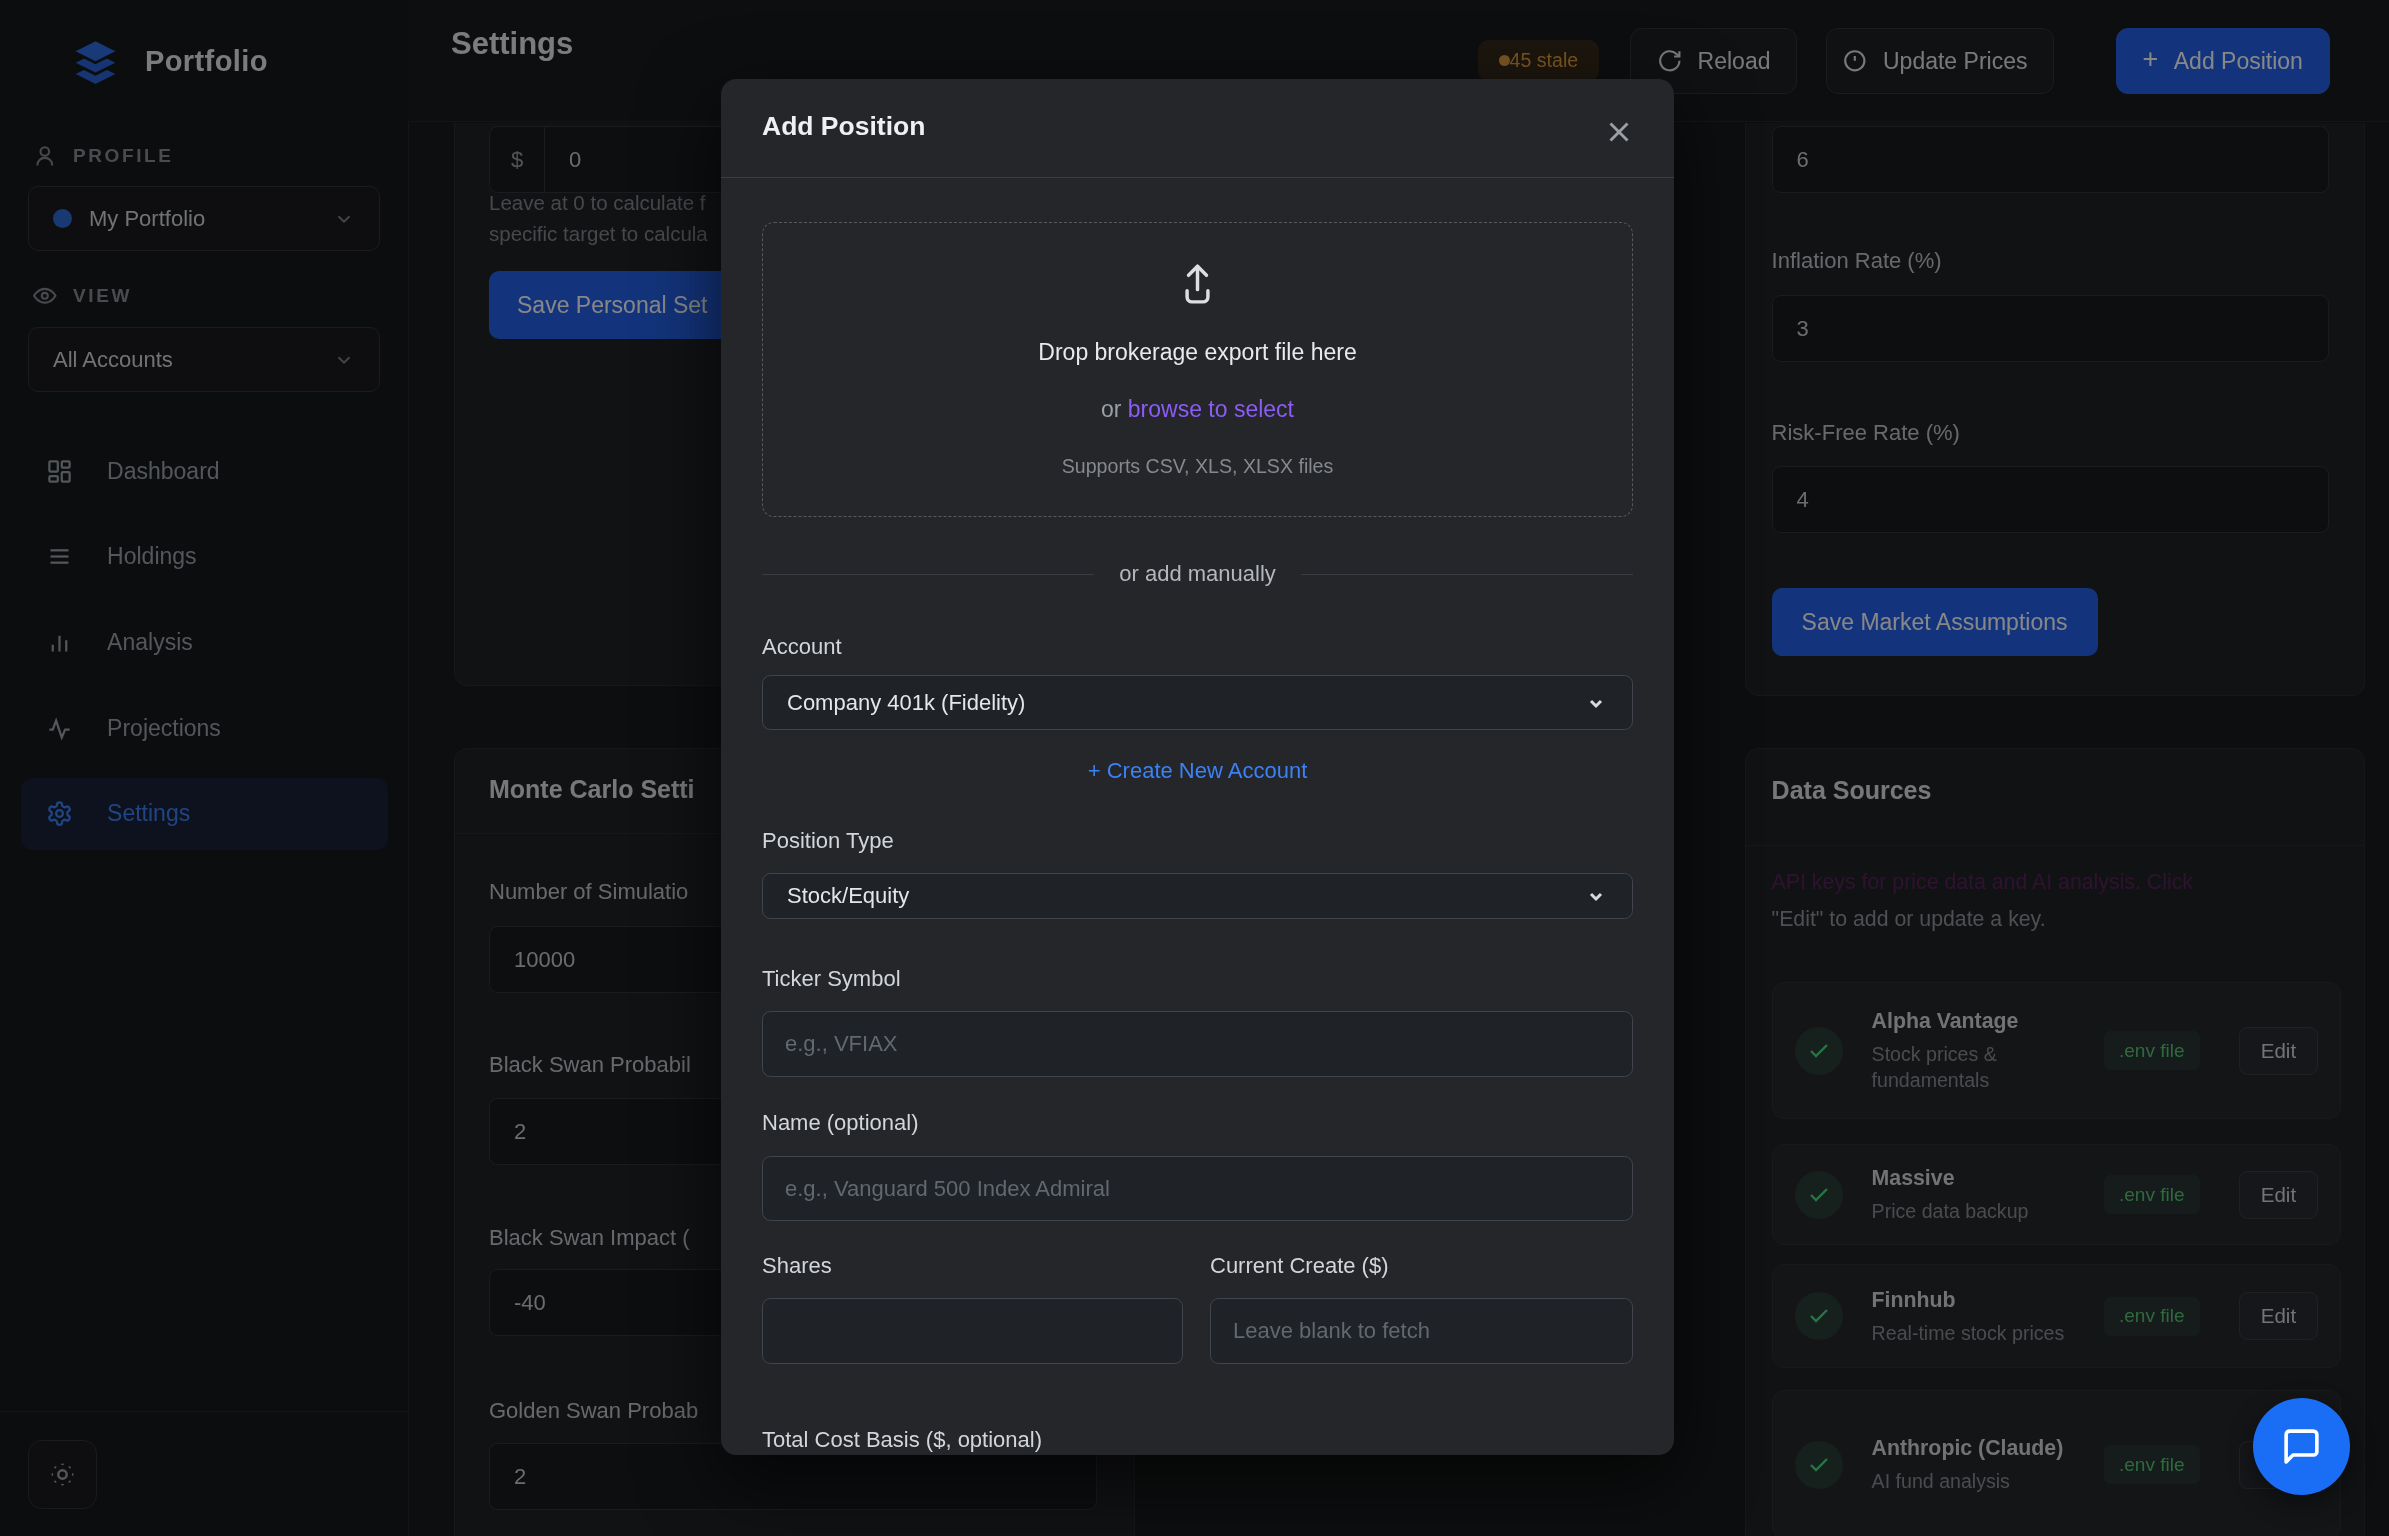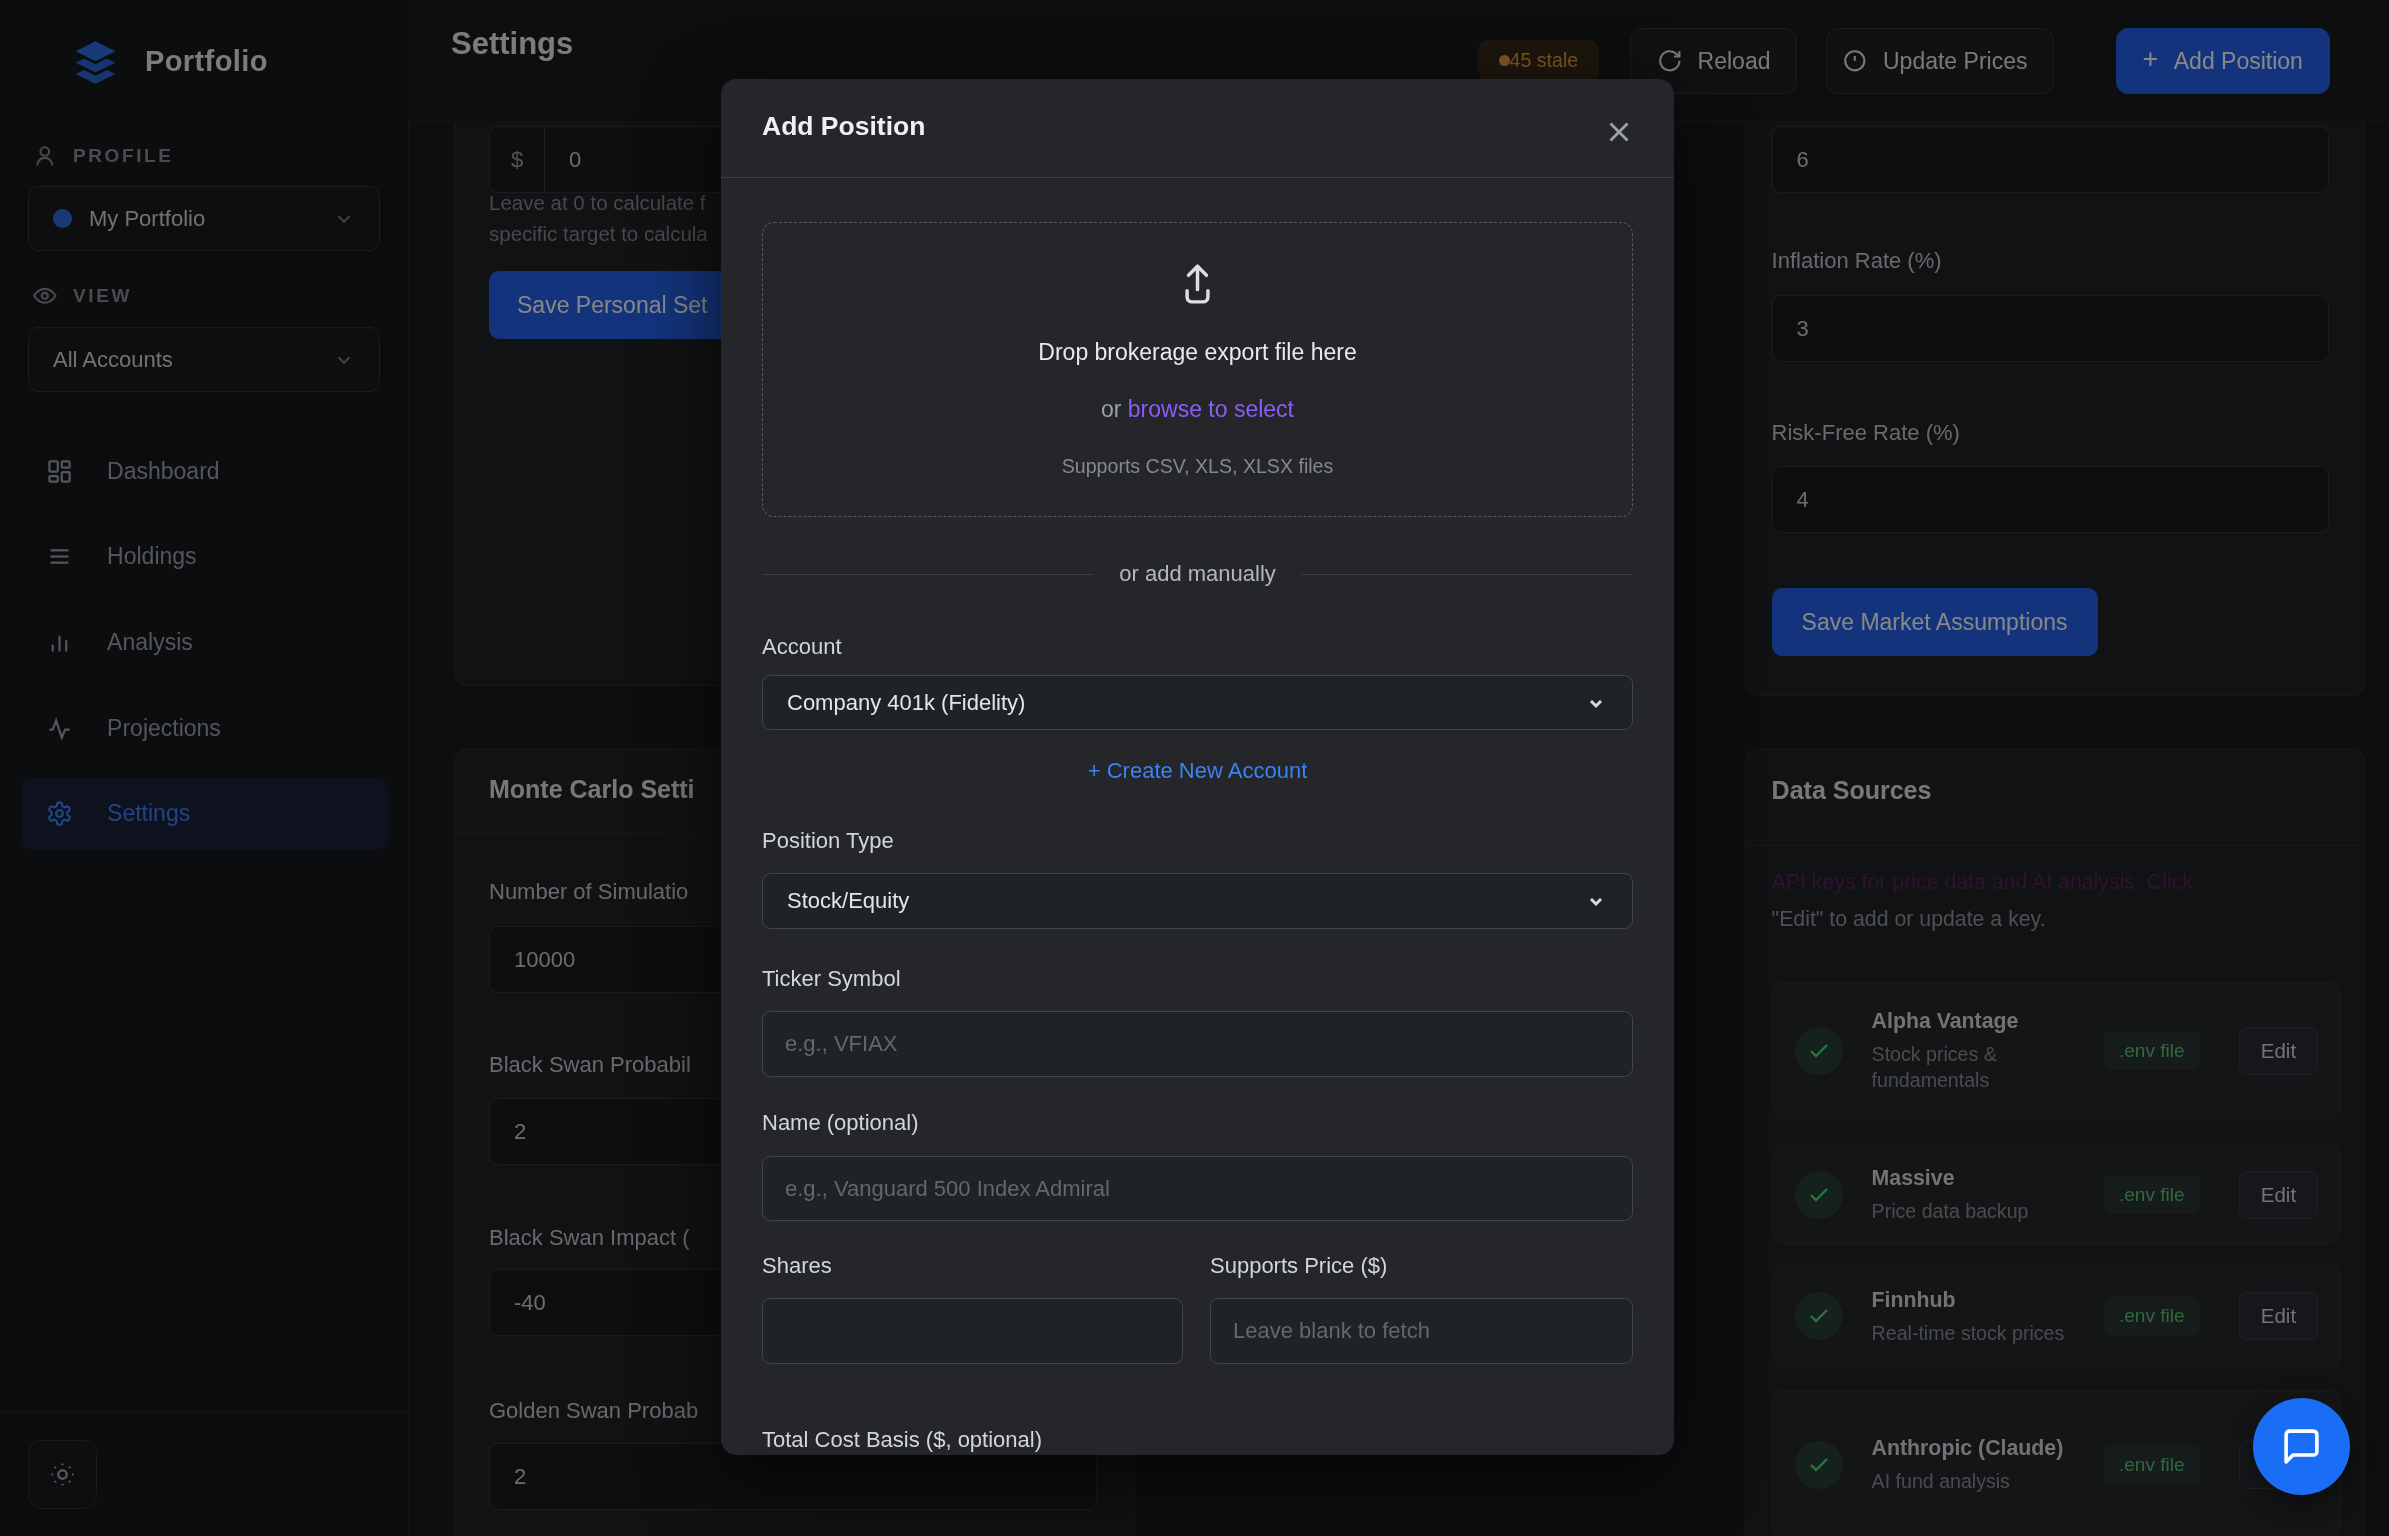--- a/index.html
+++ b/index.html
@@ -368,35 +368,35 @@
   <div class="m-select" style="top:596px;height:55px;">
     <span class="sel-text">Company 401k (Fidelity)</span>
     <svg viewBox="0 0 24 24" fill="none" stroke="currentColor" stroke-width="3">
         <polyline points="7 10 12 15 17 10"></polyline>
       </svg>
   </div>
 
   <div class="m-link" style="top:679px;">+ Create New Account</div>
 
   <div class="m-label" style="left:41px;top:749px;">Position Type</div>
-  <div class="m-select" style="top:794px;height:56px;gap:16px;">
+  <div class="m-select" style="top:794px;height:46px;gap:16px;">
     <span class="sel-text">Stock/Equity</span>
     <svg viewBox="0 0 24 24" fill="none" stroke="currentColor" stroke-width="3">
         <polyline points="7 10 12 15 17 10"></polyline>
       </svg>
   </div>
 
   <div class="m-label" style="left:41px;top:887px;">Ticker Symbol</div>
   <input class="m-input" style="left: 41px; top: 932px; width: 871px; height: 66px;" placeholder="e.g., VFIAX">
 
   <div class="m-label" style="left:41px;top:1031px;">Name (optional)</div>
   <input class="m-input" style="left: 41px; top: 1077px; width: 871px; height: 65px;" placeholder="e.g., Vanguard 500 Index Admiral">
 
   <div class="m-label" style="left:41px;top:1174px;">Shares</div>
-  <div class="m-label" style="left:489px;top:1174px;">Supports Price ($)</div>
+  <div class="m-label" style="left:489px;top:1174px;">Current Create ($)</div>
   <input class="m-input" style="left: 41px; top: 1219px; width: 421px; height: 66px;">
   <input class="m-input" style="left: 489px; top: 1219px; width: 423px; height: 66px;" placeholder="Leave blank to fetch">
 
   <div class="m-label" style="left:41px;top:1348px;">Total Cost Basis ($, optional)</div>
 </div>
 
 <div class="fab">
   <svg viewBox="0 0 24 24" fill="none" stroke="currentColor" stroke-width="2.1" stroke-linejoin="round">
     <path d="M21 15a2 2 0 0 1-2 2H7l-4 4V5a2 2 0 0 1 2-2h14a2 2 0 0 1 2 2z"></path>
   </svg>

